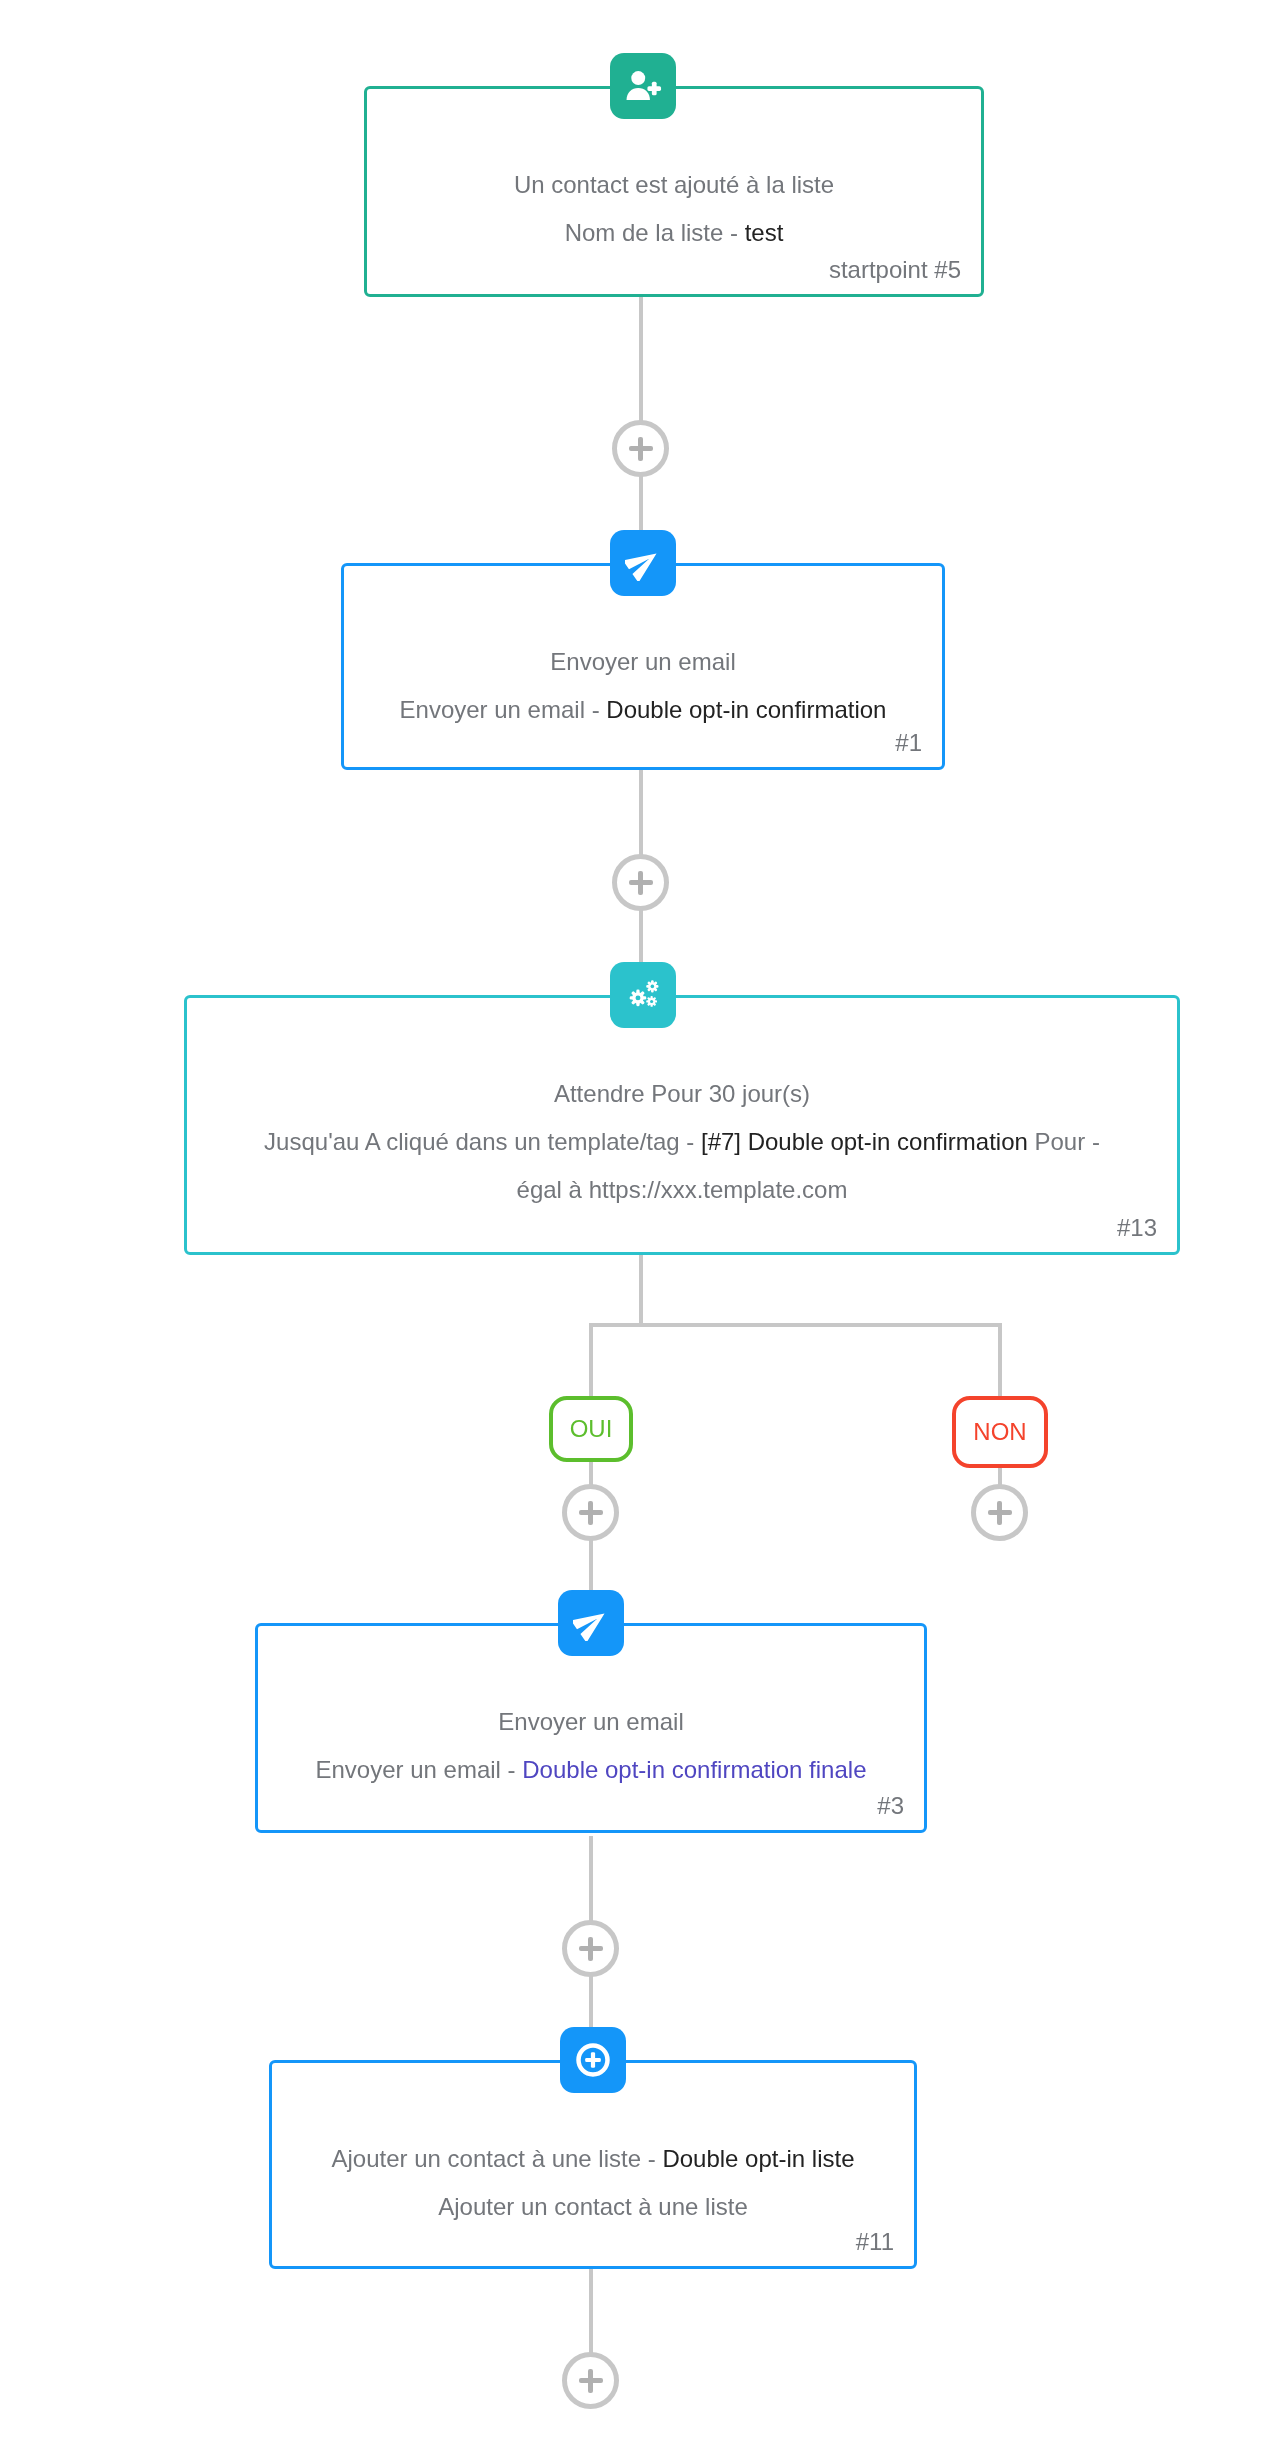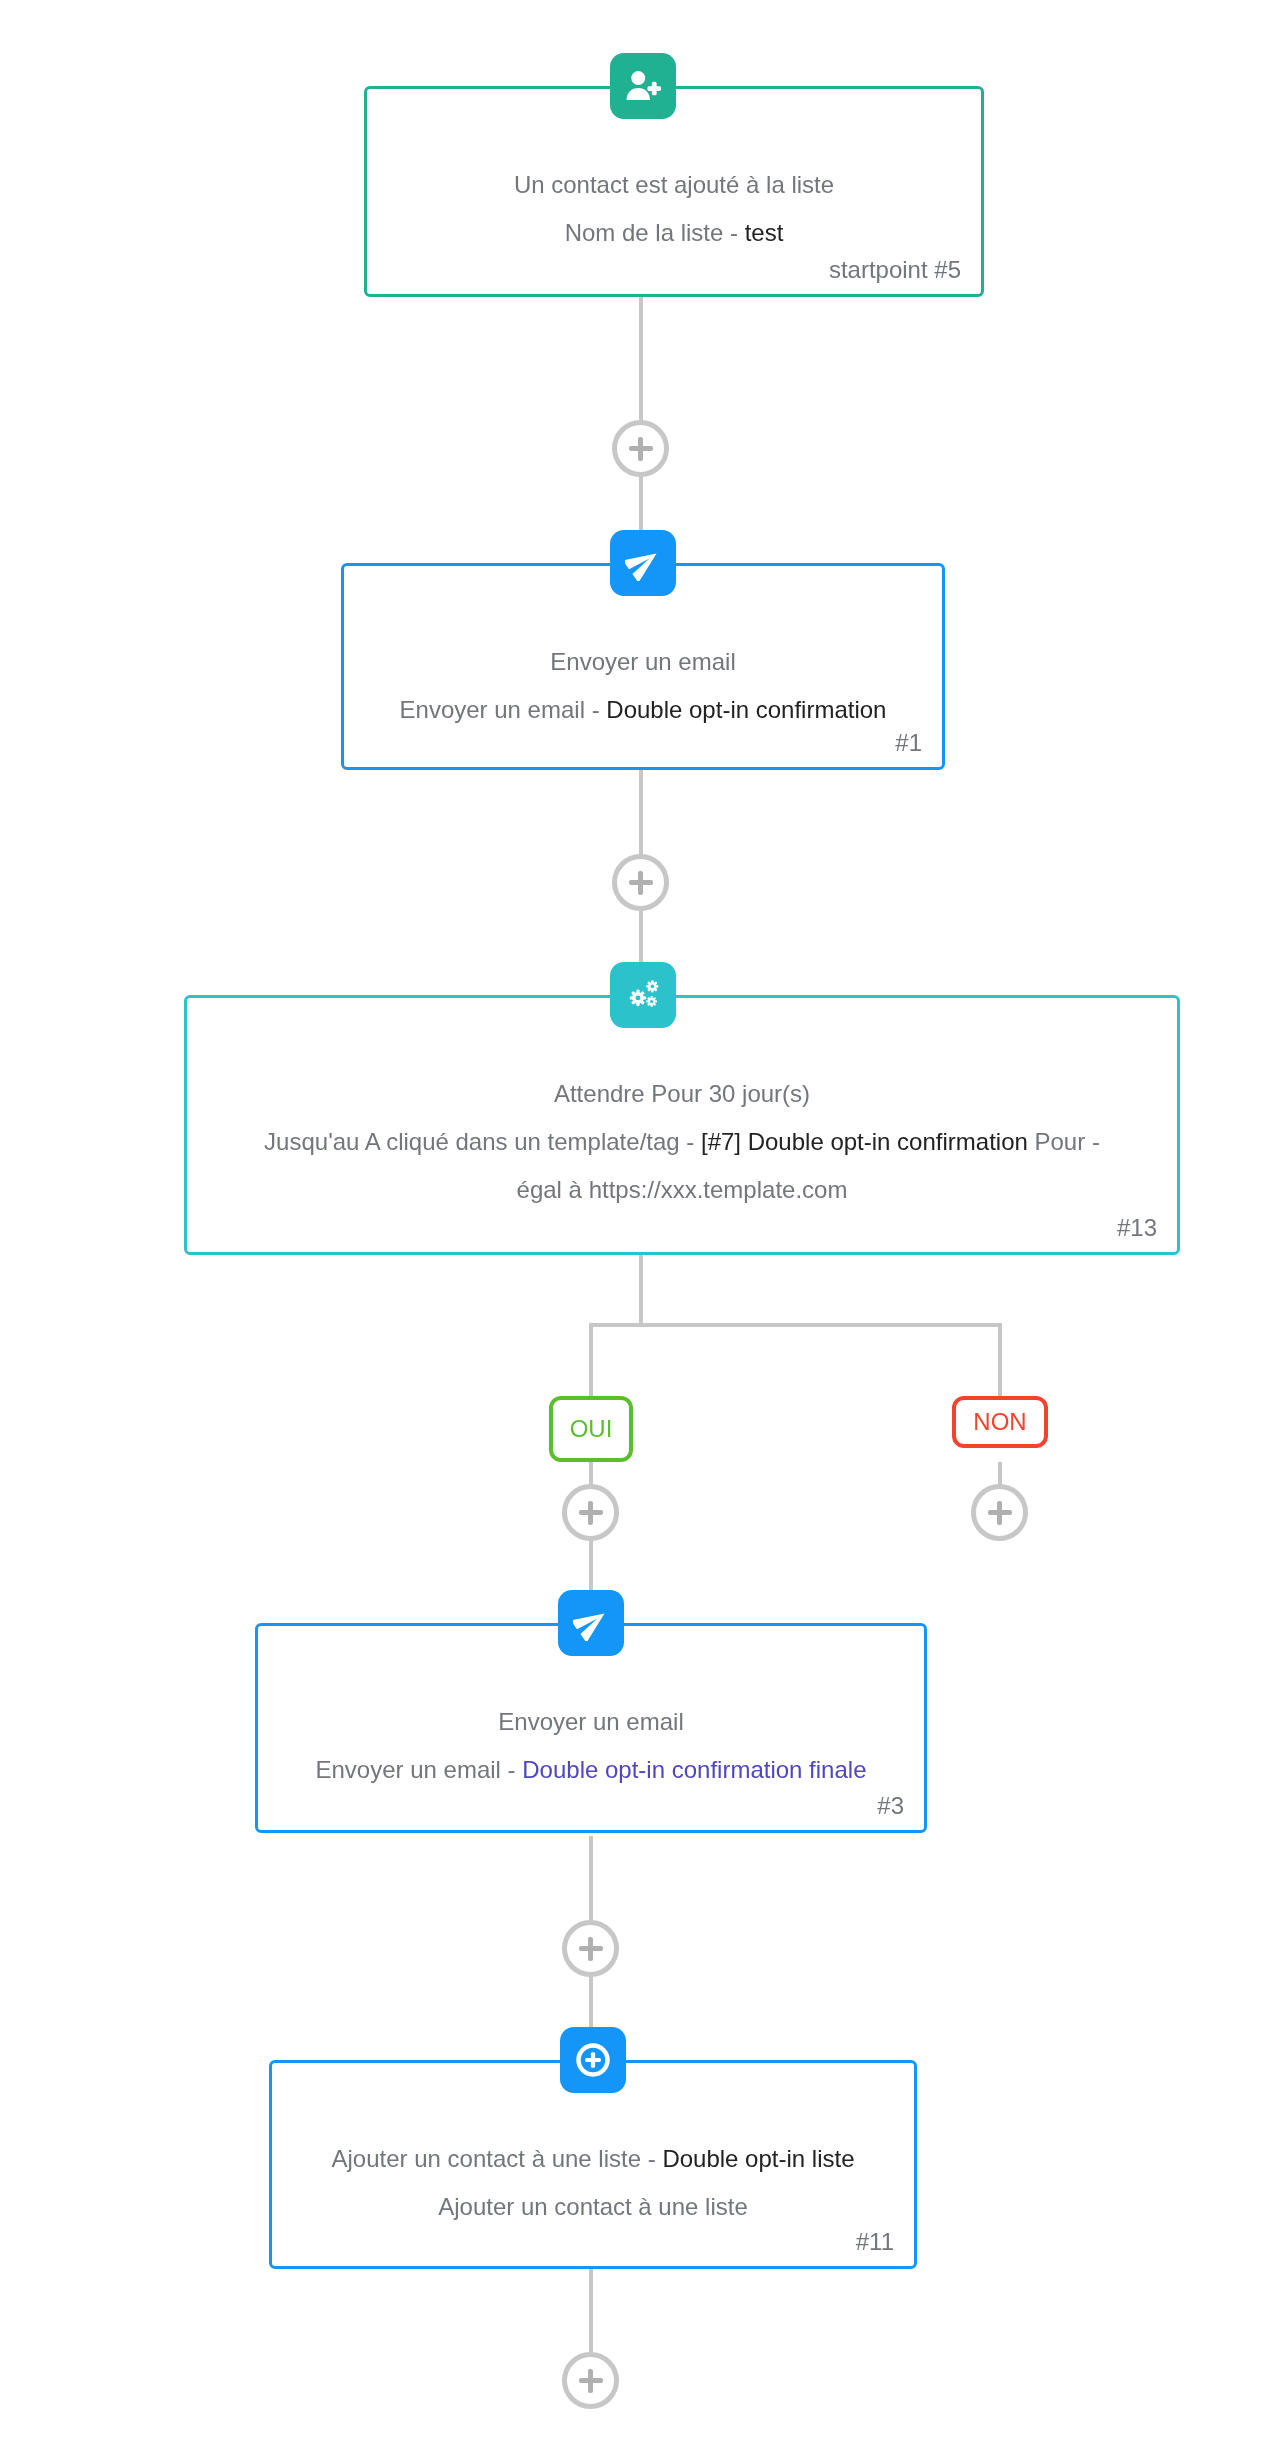--- a/index.html
+++ b/index.html
@@ -53,26 +53,26 @@
   .n4{left:255px;top:1623px;width:672px;height:210px;}
   .n5{left:269px;top:2060px;width:648px;height:209px;}
   .i1{left:610px;top:53px;}
   .i2{left:610px;top:530px;}
   .i3{left:610px;top:962px;}
   .i4{left:558px;top:1590px;}
   .i5{left:560px;top:2027px;}
 
   
   .branch{
-    position:absolute;background:#fff;border:4px solid #999;border-radius:12px;
+    position:absolute;background:#fff;border:4px solid #999;border-radius:18px;
     display:flex;align-items:center;justify-content:center;
     font-size:24px;z-index:2;
   }
   .branch-yes{left:549px;top:1396px;width:84px;height:66px;}
-  .branch-no{left:952px;top:1396px;width:96px;height:52px;}
+  .branch-no{left:952px;top:1396px;width:96px;height:72px;}
 </style>
 </head>
 <body>
 
 <div class="canvas">
 
   <div class="line vline" style="left:639px;top:297px;height:266px;"></div>
   <div class="line vline" style="left:639px;top:770px;height:225px;"></div>
   <div class="line vline" style="left:639px;top:1255px;height:70px;"></div>
   <div class="line hline" style="left:589px;top:1323px;width:413px;"></div>

